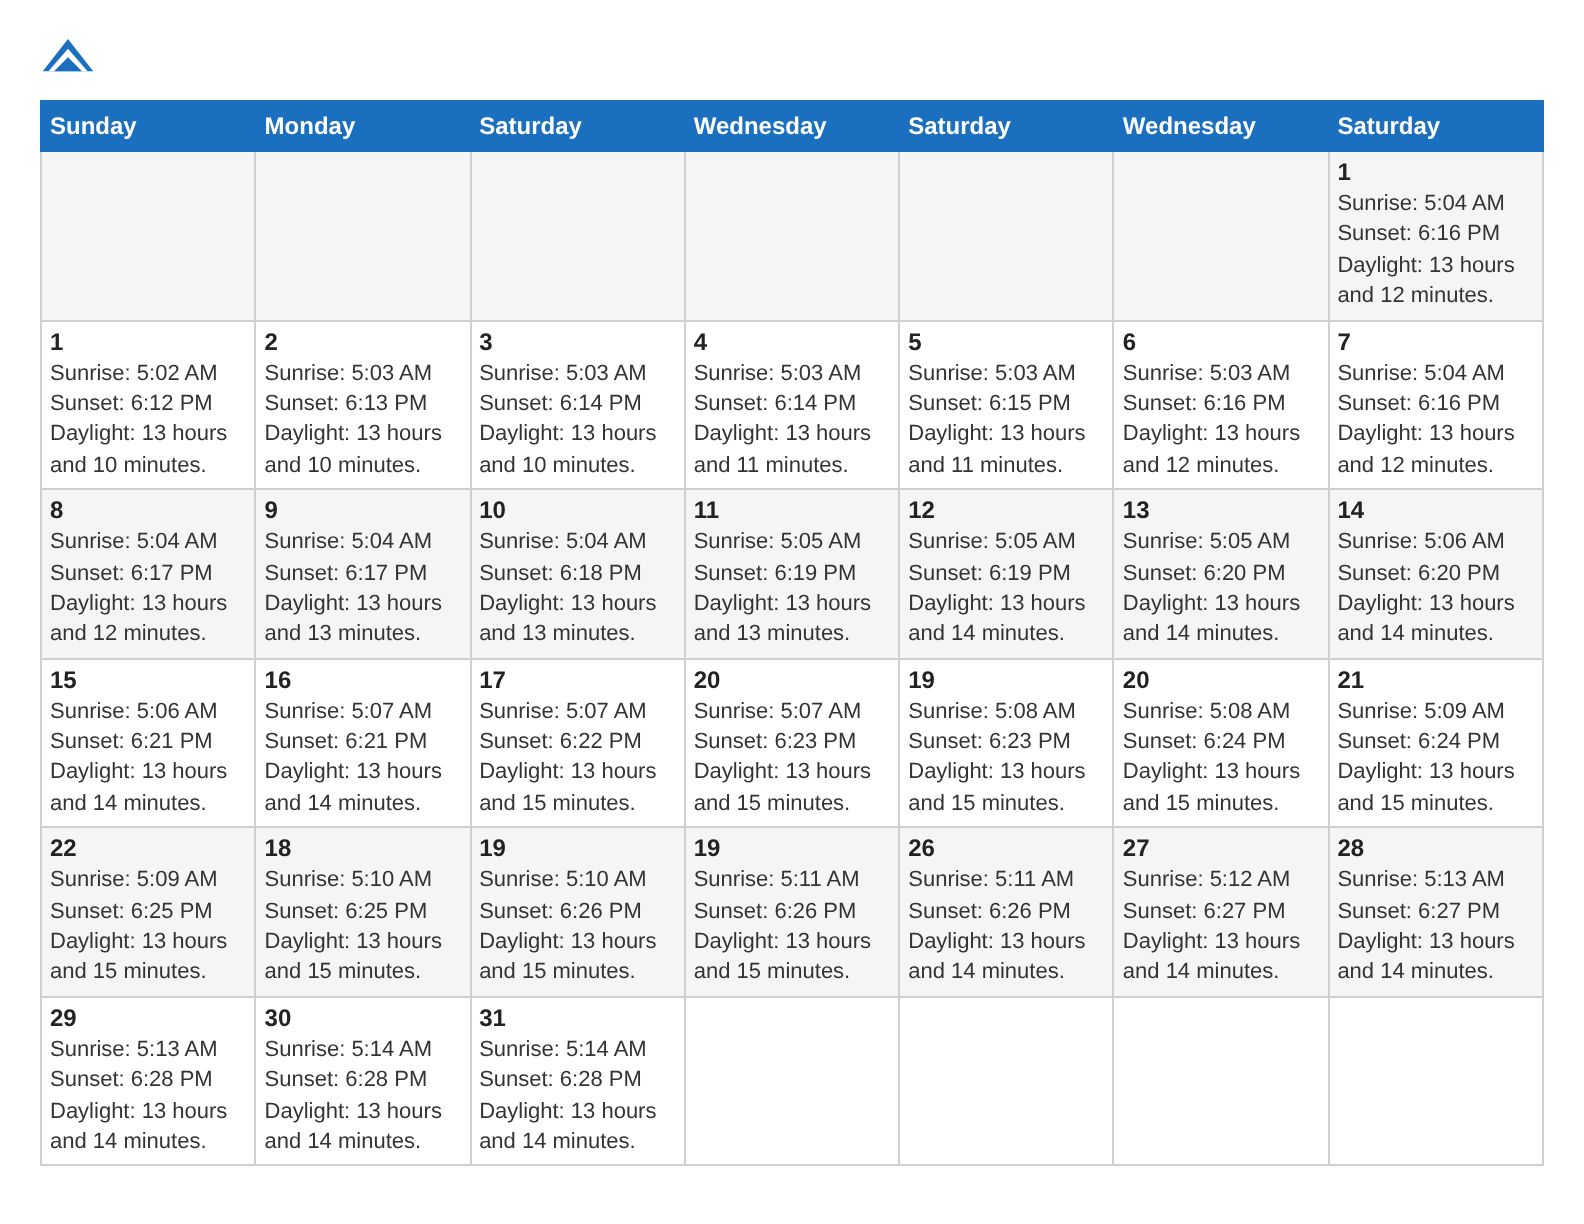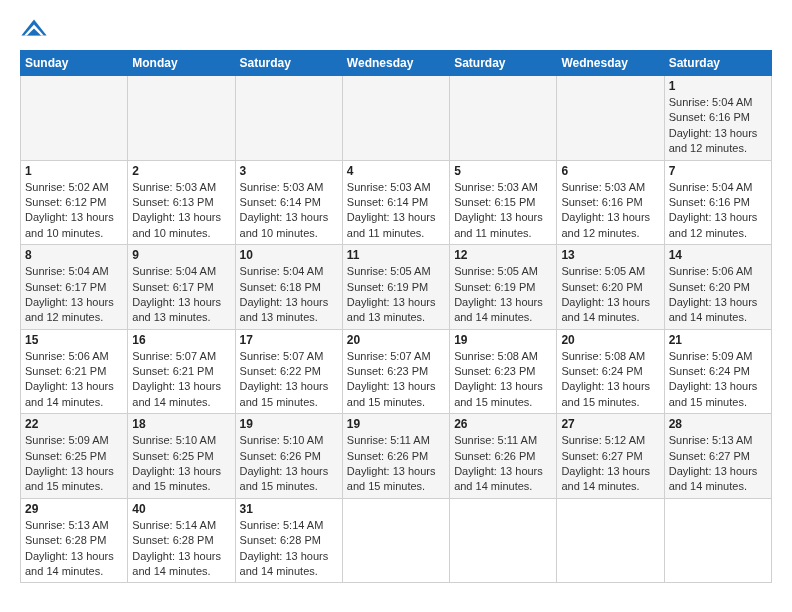--- a/index.html
+++ b/index.html
@@ -177,21 +177,21 @@
           <td><span class="day-num">22</span><span class="cell-text">Sunrise: 5:09 AM<br>Sunset: 6:25 PM<br>Daylight: 13 hours and 15 minutes.</span></td>
           <td><span class="day-num">18</span><span class="cell-text">Sunrise: 5:10 AM<br>Sunset: 6:25 PM<br>Daylight: 13 hours and 15 minutes.</span></td>
           <td><span class="day-num">19</span><span class="cell-text">Sunrise: 5:10 AM<br>Sunset: 6:26 PM<br>Daylight: 13 hours and 15 minutes.</span></td>
           <td><span class="day-num">19</span><span class="cell-text">Sunrise: 5:11 AM<br>Sunset: 6:26 PM<br>Daylight: 13 hours and 15 minutes.</span></td>
           <td><span class="day-num">26</span><span class="cell-text">Sunrise: 5:11 AM<br>Sunset: 6:26 PM<br>Daylight: 13 hours and 14 minutes.</span></td>
           <td><span class="day-num">27</span><span class="cell-text">Sunrise: 5:12 AM<br>Sunset: 6:27 PM<br>Daylight: 13 hours and 14 minutes.</span></td>
           <td><span class="day-num">28</span><span class="cell-text">Sunrise: 5:13 AM<br>Sunset: 6:27 PM<br>Daylight: 13 hours and 14 minutes.</span></td>
         </tr>
         <tr>
           <td><span class="day-num">29</span><span class="cell-text">Sunrise: 5:13 AM<br>Sunset: 6:28 PM<br>Daylight: 13 hours and 14 minutes.</span></td>
-          <td><span class="day-num">40</span><span class="cell-text">Sunrise: 5:14 AM<br>Sunset: 6:28 PM<br>Daylight: 13 hours and 14 minutes.</span></td>
+          <td><span class="day-num">30</span><span class="cell-text">Sunrise: 5:14 AM<br>Sunset: 6:28 PM<br>Daylight: 13 hours and 14 minutes.</span></td>
           <td><span class="day-num">31</span><span class="cell-text">Sunrise: 5:14 AM<br>Sunset: 6:28 PM<br>Daylight: 13 hours and 14 minutes.</span></td>
           <td class="empty-cell"></td>
           <td class="empty-cell"></td>
           <td class="empty-cell"></td>
           <td class="empty-cell"></td>
         </tr>
       </tbody>
   </table>
 </div>
 

